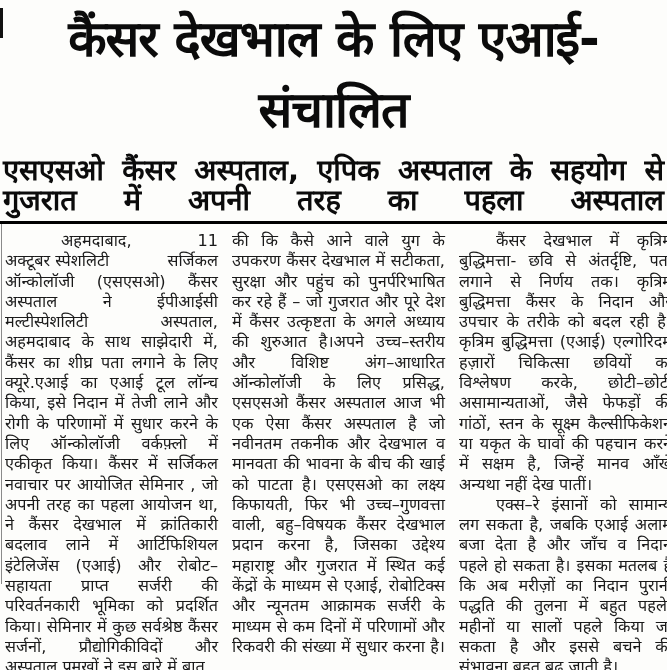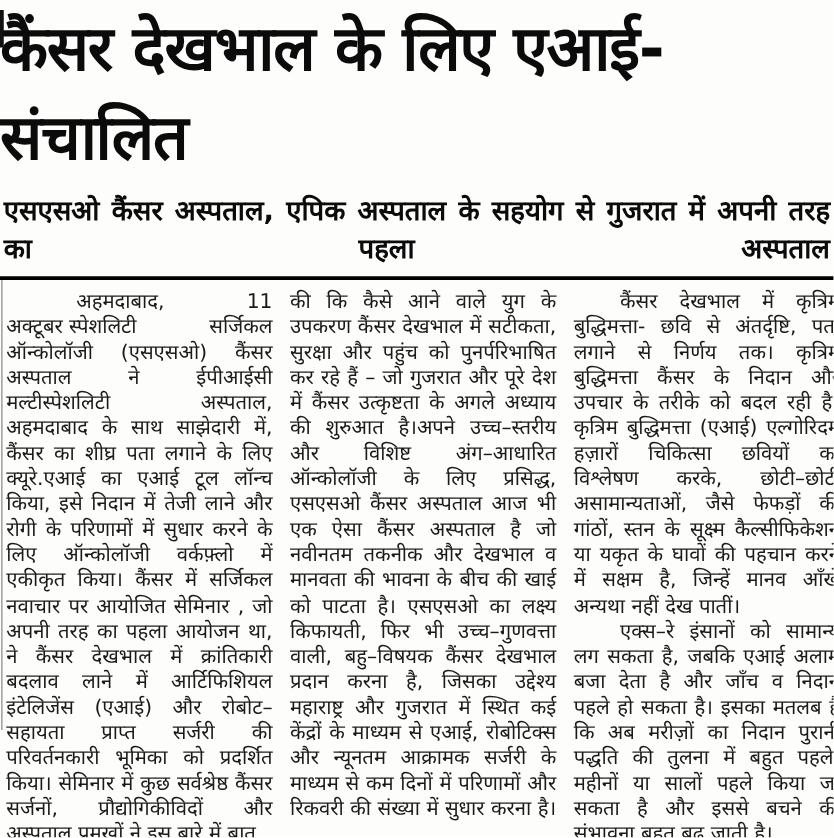--- a/index.html
+++ b/index.html
@@ -14,32 +14,33 @@
     color: #1c1c1c;
   }
   .edge-tick {
     position: absolute;
     left: 0; top: 8px;
     width: 3px; height: 30px;
     background: #111;
   }
   .headline {
     padding-top: 4px;
+    text-align: center;
     font-weight: 700;
     color: #0b0b0b;
     font-size: 50px;
     line-height: 71px;
     letter-spacing: -1px;
   }
   .subheadline {
     margin-top: 9px;
     padding: 0 3px;
     font-weight: 700;
     color: #0b0b0b;
-    font-size: 22px;
+    font-size: 29px;
     line-height: 30px;
     text-align: justify;
     text-align-last: justify;
   }
   .rule {
     margin-top: 6px;
     height: 3px;
     background: #000;
   }
   .body-columns {

